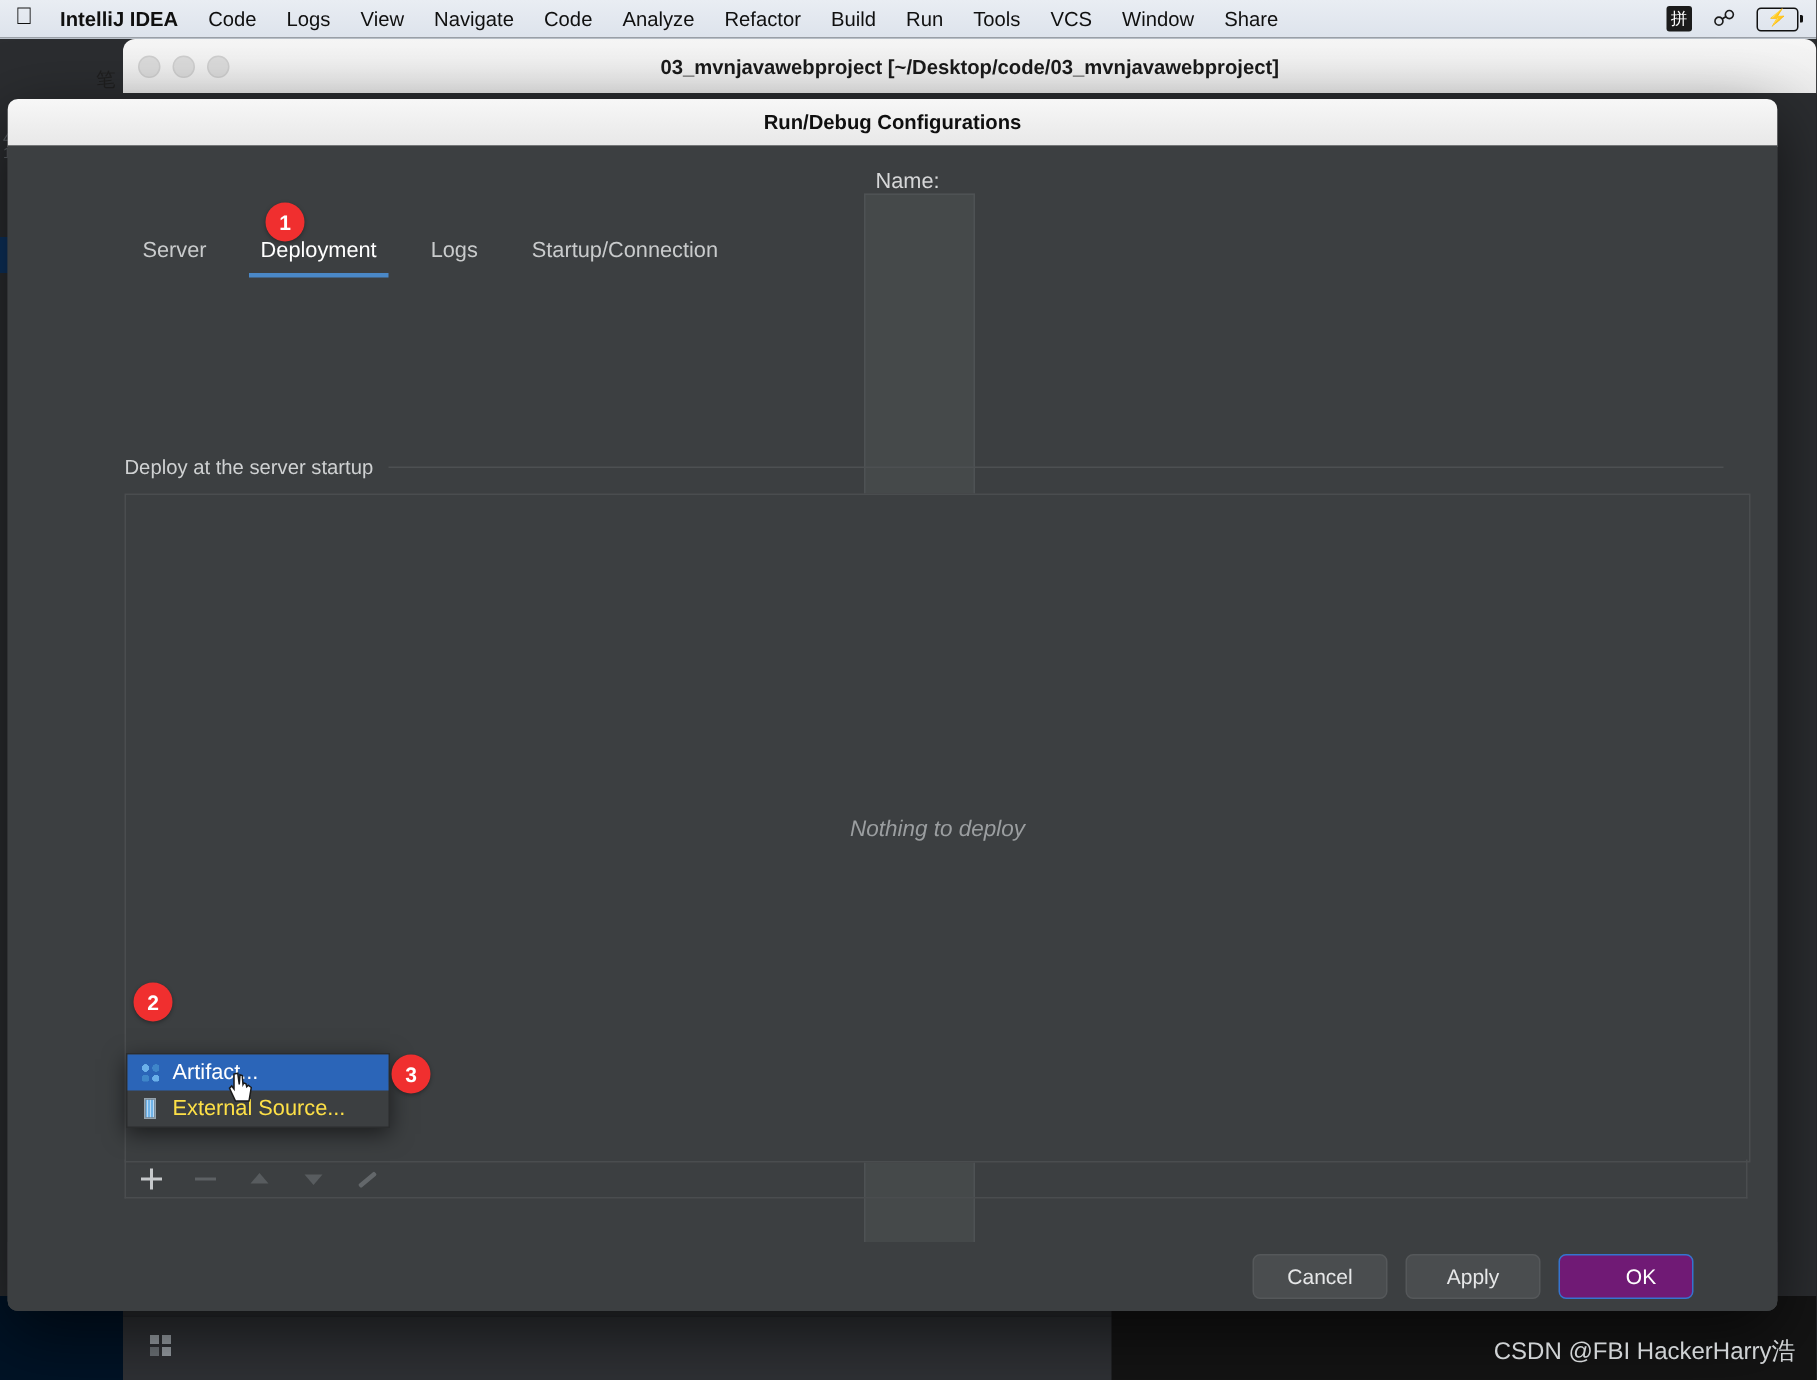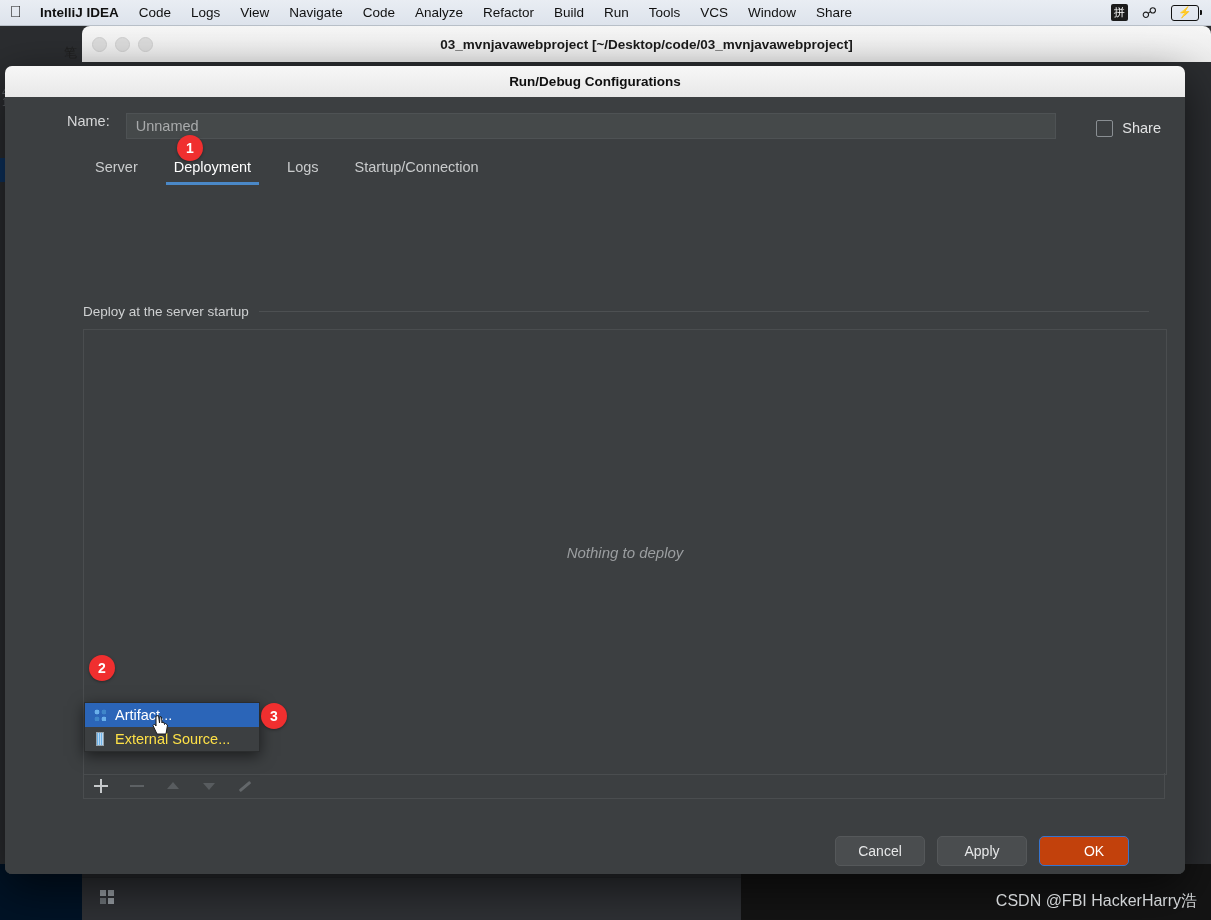--- a/index.html
+++ b/index.html
@@ -123,22 +123,22 @@
   }
   .dlg-title { font-size: 13.5px; font-weight: bold; color:#0f0f0f; }
 
   .dlg-body {
     position:absolute; left:0; top:31px; right:0; bottom:0;
     background:#3c3f41;
   }
 
   
   .name-row {
-    position:absolute; left: 62px; top: 16px; right: 16px; height: 30px;
-    display:flex; 
+    position:absolute; left: 52px; top: 16px; right: 16px; height: 30px;
+    display:flex; align-items:center;flex-direction:column;
   }
   .name-label { font-size: 14.5px; color:#d6d7d8; margin-right: 16px; }
   .name-input {
     flex: 0 0 930px; height: 26px; background:#45494a; border:1px solid #4e5254;
     color:#a9abac; font-size: 14.5px; display:flex; align-items:center;
     padding-left: 9px; box-sizing:border-box;
   }
   .share-box {
     margin-left: auto; display:flex; align-items:center; gap: 9px; padding-right: 8px;
   }
@@ -262,21 +262,21 @@
     position:absolute; left:0; right:0; bottom:0; height: 46px;
     background:#3c3f41; display:flex; align-items:center; justify-content:flex-end;
     padding-right: 56px; gap: 12px; box-sizing:border-box;
   }
   .btn {
     height: 30px; min-width: 90px; border-radius:5px; font-size:14px;
     display:flex; align-items:center; justify-content:center;
     border:1px solid #55585a; background:#4a4d4f; color:#e6e7e8;
     box-sizing:border-box;
   }
-  .btn.primary { background:#c2410c; border-color:#3574cf; color:#ffffff;padding-left:20px; }
+  .btn.primary { background:#701a75; border-color:#3574cf; color:#ffffff;padding-left:20px; }
 
   
   .badge {
     position:absolute; width: 26px; height:26px; border-radius:50%;
     background:#f02f2f; color:#ffffff; font-size:14px; font-weight:bold;
     display:flex; align-items:center; justify-content:center; z-index: 80;
     box-shadow: 0 1px 3px rgba(0,0,0,.35);
   }
   #badge1 { left: 177px; top: 135px; }
   #badge2 { left: 89px; top: 655px; }

